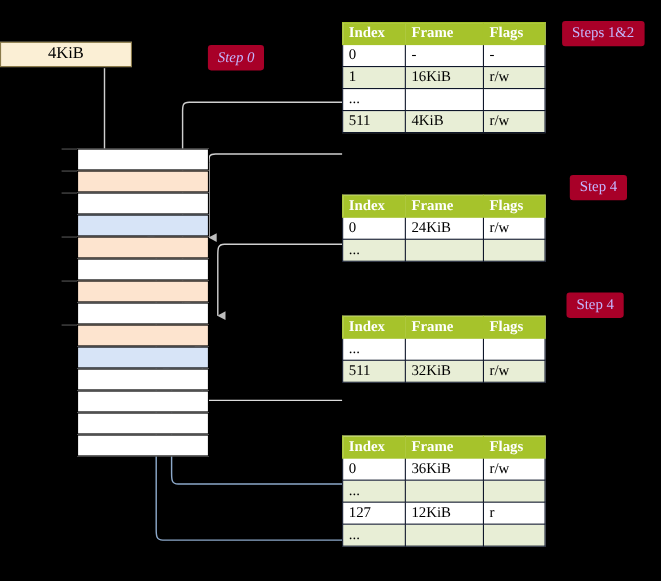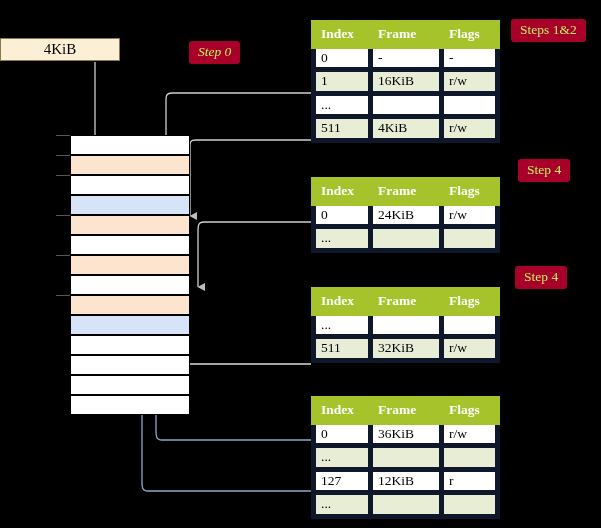--- a/index.html
+++ b/index.html
@@ -45,21 +45,21 @@
     justify-content: center;
     font-size: 15px;
     color: #000;
     line-height: 1;
   }
 
   
   .badge {
     position: absolute;
     background: #a80028;
-    color: #bef264;
+    color: #c4b5fd;
     font-size: 13.5px;
     line-height: 1;
     padding: 4px 9px 5px 9px;
     border-radius: 3px;
     white-space: nowrap;
     box-shadow: 0 1px 0 rgba(0,0,0,0.4);
   }
   .badge-step0      { left: 189px; top: 41px; font-style: italic; }
   .badge-steps12    { left: 511px; top: 19px; }
   .badge-step3      { left: 518px; top: 159px; }
@@ -98,21 +98,21 @@
   
   .ptable {
     position: absolute;
     border-collapse: collapse;
     font-size: 13.5px;
     color: #000000;
     background: #ffffff;
     table-layout: fixed;
   }
   .ptable th, .ptable td {
-    border: 5px solid #0f172a;
+    border: 1px solid #0f172a;
     padding: 2px 5px 3px 5px;
     height: 20px;
     box-sizing: border-box;
     text-align: left;
     font-weight: normal;
     vertical-align: middle;
     line-height: 1;
     overflow: hidden;
     white-space: nowrap;
   }

